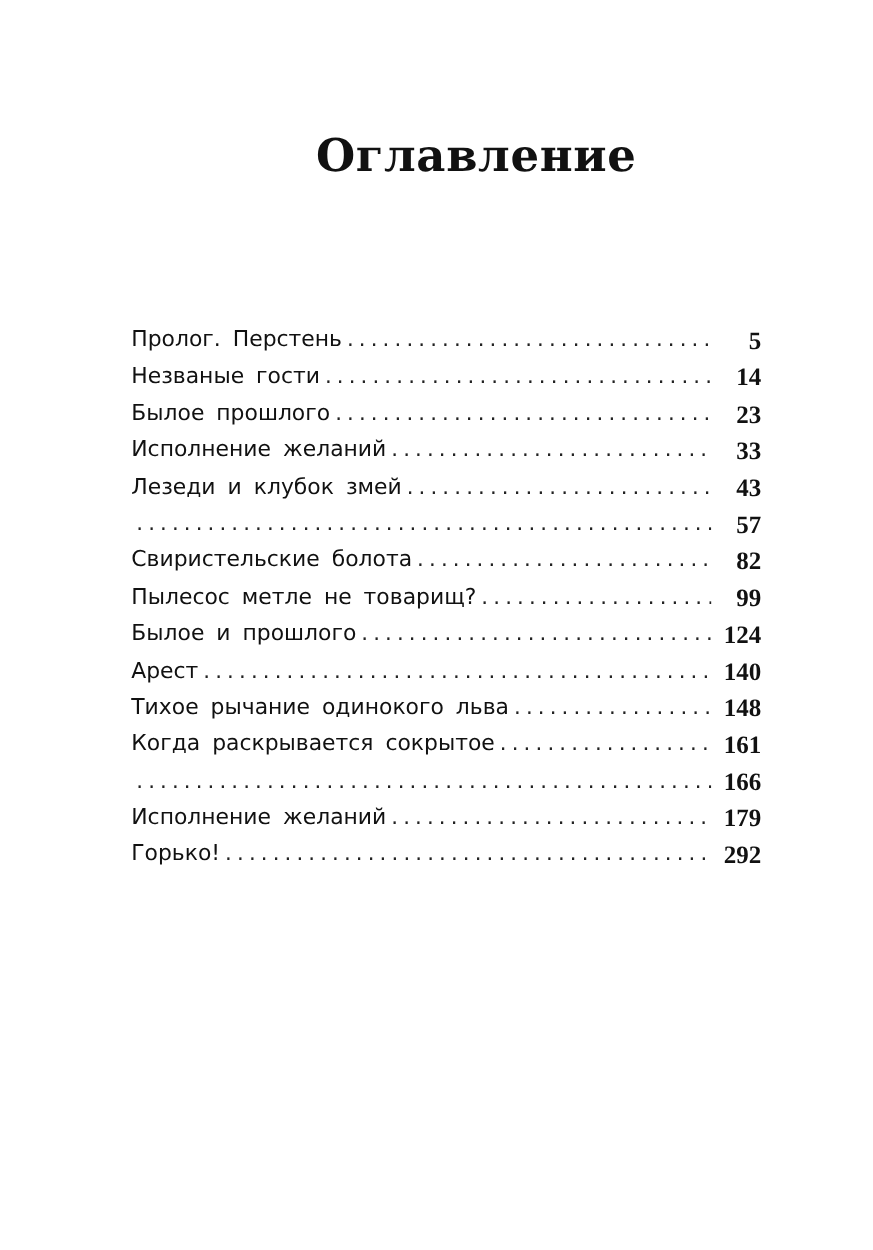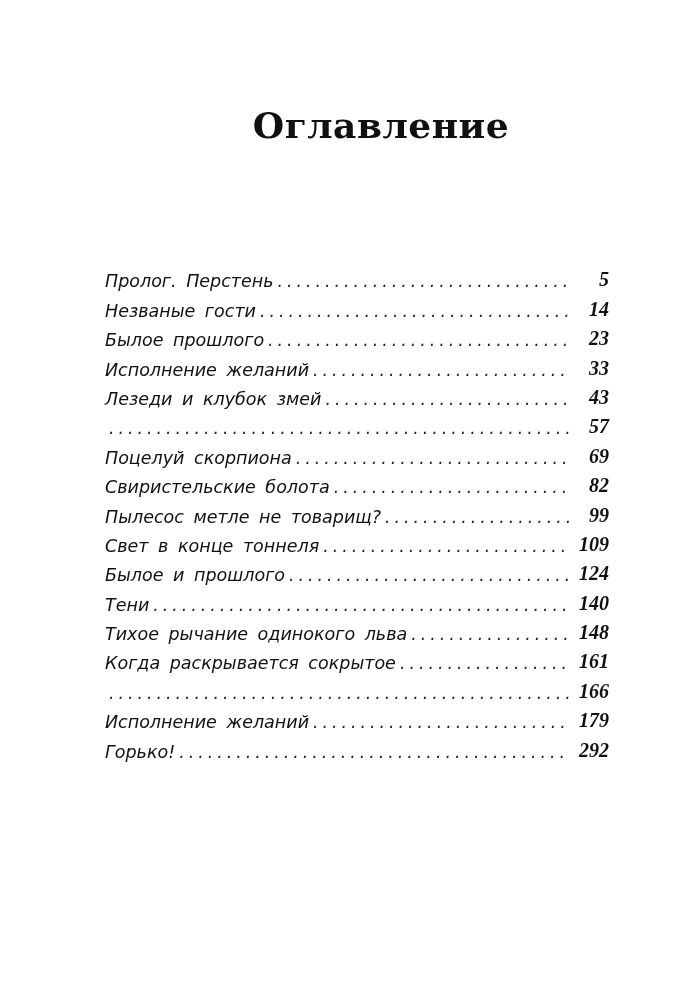--- a/index.html
+++ b/index.html
@@ -4,21 +4,21 @@
 <style>
   html, body { margin: 0; padding: 0; background: #ffffff; }
   body { width: 698px; height: 1000px; position: relative; overflow: hidden; color: #111; }
   .title {
     position: absolute; left: 0; width: 698px; top: 104px; text-align: center;
     font-family: "DejaVu Serif", serif; font-weight: bold; font-size: 36px;
     letter-spacing: 0.5px; color: #111; margin-left: 32px;
   }
   .toc { position: absolute; left: 105px; top: 262px; width: 504px; }
   .row {
-    display: flex; align-items: flex-end; height: 29.4px; font-style: italic;
+    display: flex; align-items: flex-start; height: 29.4px;
   }
   .entry-title {
     font-family: "DejaVu Sans", sans-serif; font-size: 17.5px; white-space: nowrap;
     word-spacing: 4px; color: #111;
   }
   .leader {
     flex: 1; overflow: hidden; white-space: nowrap; margin: 0 6px 0 4px;
     font-family: "DejaVu Sans", sans-serif; font-size: 17px; letter-spacing: 4.6px; color: #222;
   }
   .leader::before { content: ". . . . . . . . . . . . . . . . . . . . . . . . . . . . . . . . . . . . . . . . . . . . . . . . . . . . . . . . . . . . . . . . . . . . ."; letter-spacing: 0; word-spacing: -1.3px; }
@@ -56,46 +56,36 @@
   <div class="row">
       <span class="entry-title">Лезеди и клубок змей</span>
       <span class="leader"></span>
       <span class="page">43</span>
     </div>
   <div class="row">
       <span class="leader"></span>
       <span class="page">57</span>
     </div>
   <div class="row">
-      <span class="entry-title">Поцелуй скорпиона</span>
-      <span class="leader"></span>
-      <span class="page">69</span>
-    </div>
-  <div class="row">
       <span class="entry-title">Свиристельские болота</span>
       <span class="leader"></span>
       <span class="page">82</span>
     </div>
   <div class="row">
       <span class="entry-title">Пылесос метле не товарищ?</span>
       <span class="leader"></span>
       <span class="page">99</span>
     </div>
   <div class="row">
-      <span class="entry-title">Свет в конце тоннеля</span>
-      <span class="leader"></span>
-      <span class="page">109</span>
-    </div>
-  <div class="row">
       <span class="entry-title">Былое и прошлого</span>
       <span class="leader"></span>
       <span class="page">124</span>
     </div>
   <div class="row">
-      <span class="entry-title">Тени</span>
+      <span class="entry-title">Арест</span>
       <span class="leader"></span>
       <span class="page">140</span>
     </div>
   <div class="row">
       <span class="entry-title">Тихое рычание одинокого льва</span>
       <span class="leader"></span>
       <span class="page">148</span>
     </div>
   <div class="row">
       <span class="entry-title">Когда раскрывается сокрытое</span>

